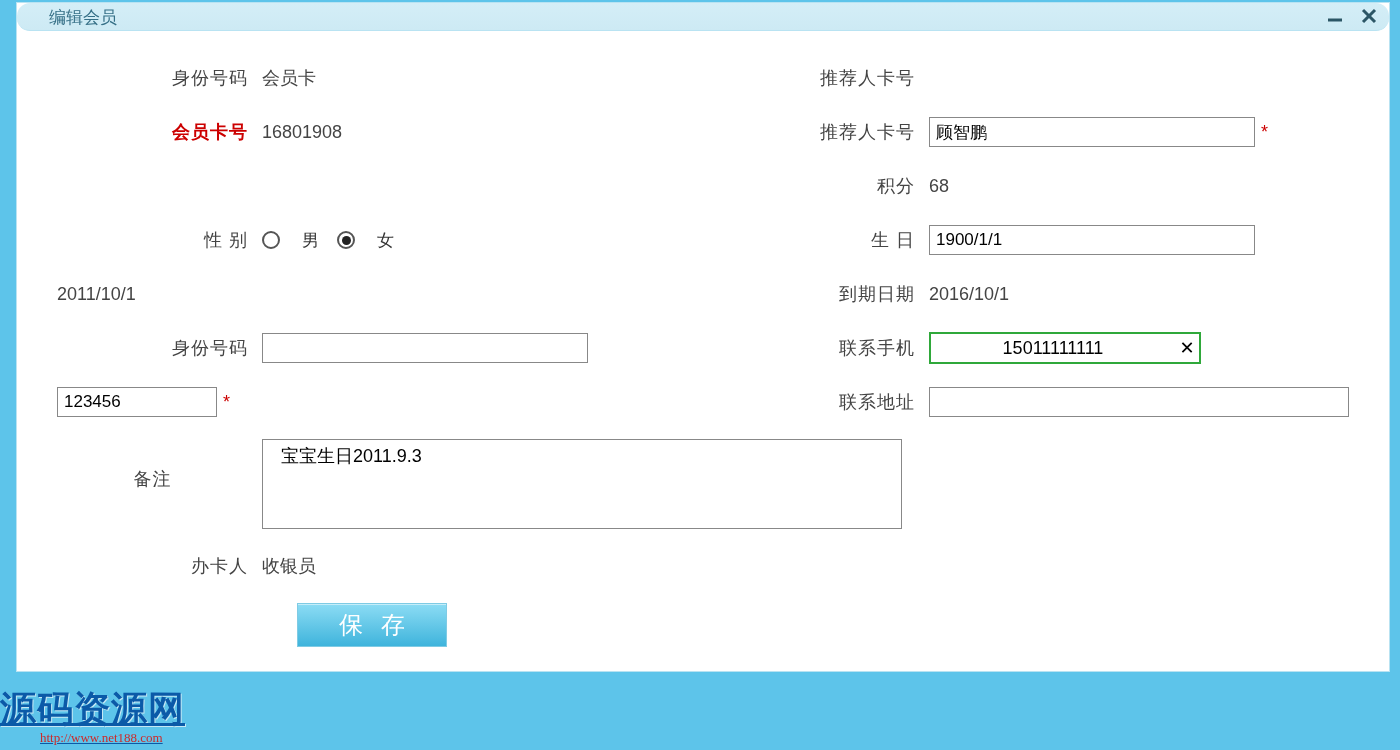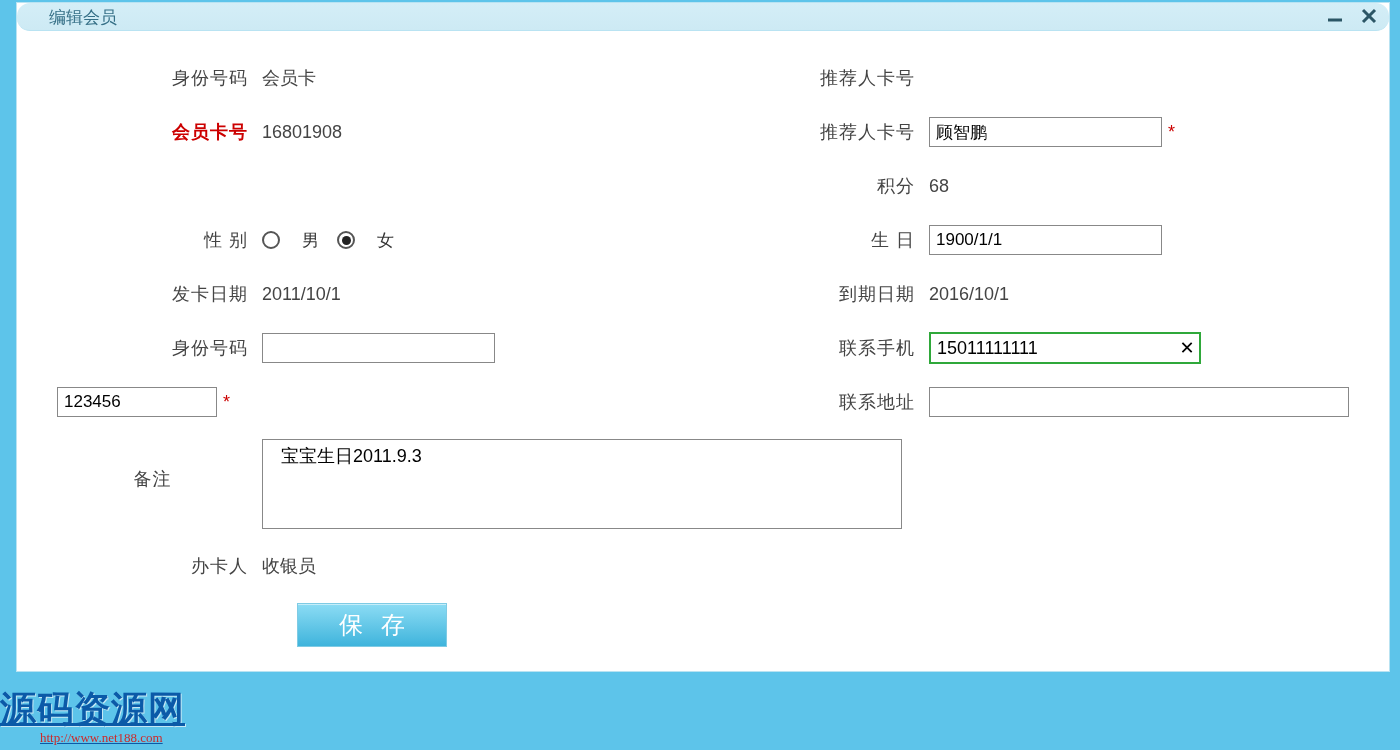--- a/index.html
+++ b/index.html
@@ -104,21 +104,21 @@
     font-size: 18px;
   }
   input.textfield {
     height: 30px;
     border: 1px solid #888;
     padding: 2px 6px;
     font-size: 17px;
     font-family: inherit;
     background: #fff;
   }
-  .textfield.w-md { width: 233px; }
+  .textfield.w-md { width: 326px; }
   .textfield.w-sm { width: 160px; }
   .textfield.w-lg { width: 420px; }
   .req-star { color: #cc0000; margin-left: 6px; font-size: 18px; }
   .radio-group { display: flex; gap: 18px; align-items: center; }
   .radio {
     width: 18px; height: 18px; border: 2px solid #555; border-radius: 50%;
     display: inline-flex; align-items: center; justify-content: center;
     cursor: pointer;
     background:#fff;
   }
@@ -129,21 +129,21 @@
   .phone-wrap {
     position: relative;
     display: inline-flex; align-items: center;
     border: 2px solid #2fa83a;
     height: 32px;
     width: 272px;
     background:#fff;
   }
   .phone-wrap input {
     border: none; outline: none; flex: 1; height: 100%;
-    padding: 0 6px; font-size: 18px; font-family: inherit;
+    padding: 0 6px; font-size: 18px; font-family: inherit; text-align: center;
   }
   .phone-wrap .clearx {
     width: 28px; text-align: center; font-size: 18px; cursor: pointer; color: #000;
   }
   textarea.memo {
     width: 640px; height: 90px;
     border: 1px solid #888;
     font-size: 18px;
     font-family: inherit;
     padding: 4px 18px;
@@ -257,21 +257,20 @@
             <span class="radio checked"></span>
             <span class="radio-label">女</span>
           </div>
         </div>
         <div class="row">
           <div class="flabel">生 日</div>
           <input class="textfield w-md" type="text" value="1900/1/1" style="">
         </div>
 
         <div class="row">
-          <div class="flabel">发卡日期</div>
           <div class="fval">2011/10/1</div>
         </div>
         <div class="row">
           <div class="flabel">到期日期</div>
           <div class="fval">2016/10/1</div>
         </div>
 
         <div class="row">
           <div class="flabel">身份号码</div>
           <input class="textfield w-md" type="text" value="" style="">

